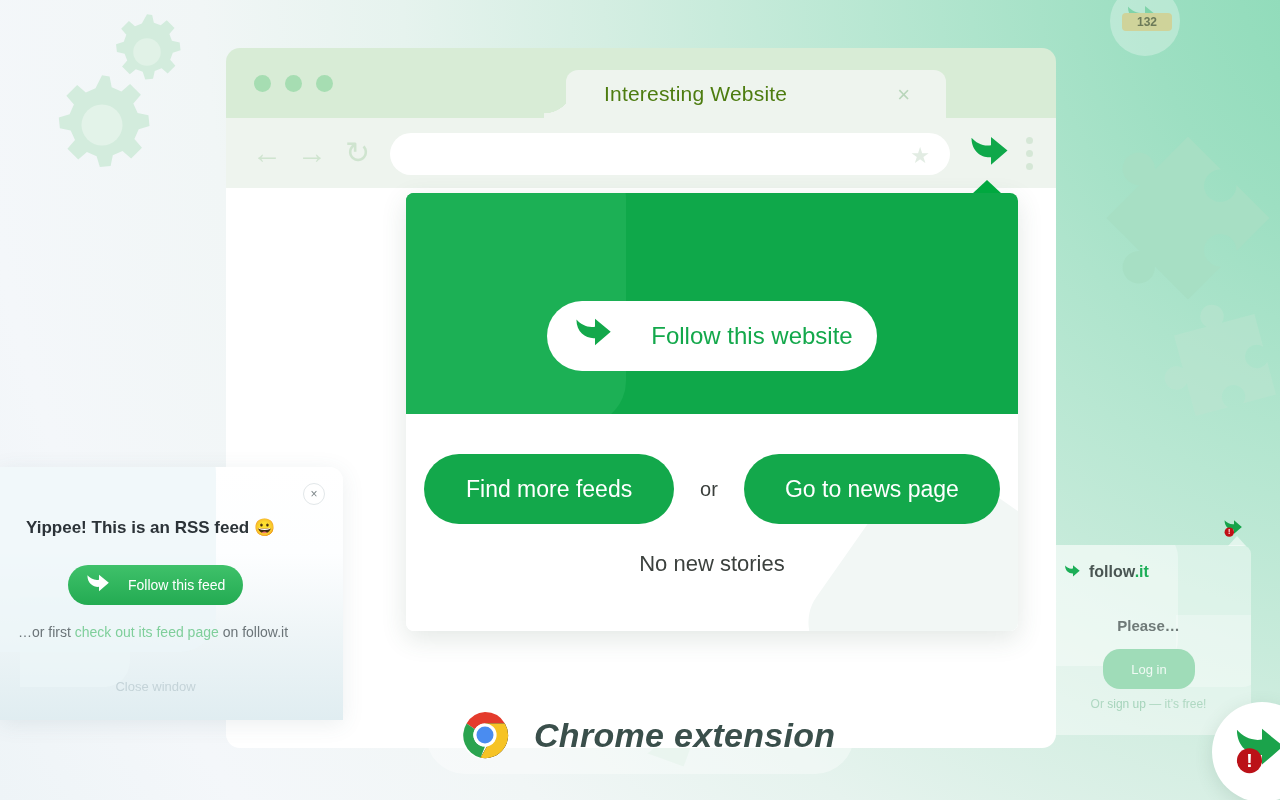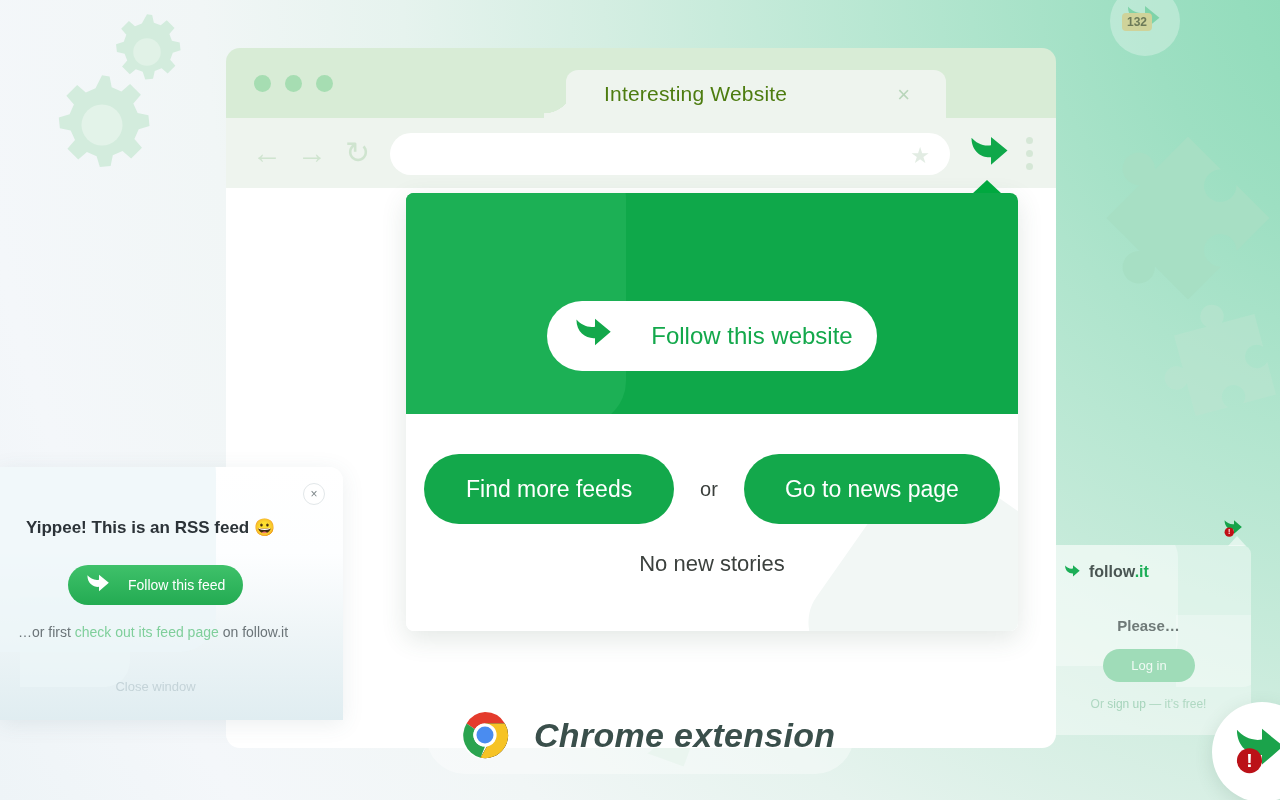--- a/index.html
+++ b/index.html
@@ -178,21 +178,21 @@
   .mini-logo {
     position:absolute; left:17px; top:18px; display:flex; align-items:center; gap:6px;
   }
   .mini-logo .lg { font-size:16px; font-weight:bold; color:#495552; }
   .mini-logo .lg b { color:#1cae57; font-weight:bold; }
   .mini-please {
     position:absolute; left:0; top:72px; width:205px; text-align:center;
     font-size:15px; font-weight:bold; color:#6f7a78;
   }
   .mini-login {
-    position:absolute; left:57px; top:104px; width:92px; height:33px;
+    position:absolute; left:57px; top:104px; width:92px; height:40px;
     background:#9fdcb8; border-radius:17px; border:none;
     color:#f0faf4; font-size:13px; font-family:"Liberation Sans", sans-serif;
     cursor:pointer;
   }
   .mini-signup {
     position:absolute; left:0; top:152px; width:205px; text-align:center;
     font-size:12px; color:#afd8c2;
   }
   .mini-signup a { color:#a6d4bb; text-decoration:none; }
   .mini-pointer {
@@ -212,21 +212,21 @@
 
   
   .avatar {
     position:absolute; left:1110px; top:-14px; width:70px; height:70px;
     border-radius:50%; background:rgba(255,255,255,.30);
     display:flex; align-items:center; justify-content:center;
   }
   .avatar-count {
     position:absolute; left:1122px; top:13px;
     background:#cfd39a; color:#6c7a58; font-size:12px; font-weight:bold;
-    padding:2px 5px; border-radius:4px;
+    padding:2px 15px; border-radius:4px;
   }
 
   
   .caption {
     position:absolute; left:426px; top:696px; width:428px; height:78px;
     background:rgba(255,255,255,.38); border-radius:39px;
     display:flex; align-items:center; gap:24px; padding-left:34px;font-style:italic;
   }
   .caption-text { font-size:34px; font-weight:bold; color:#3a4f4b; letter-spacing:.3px; }
 </style>

